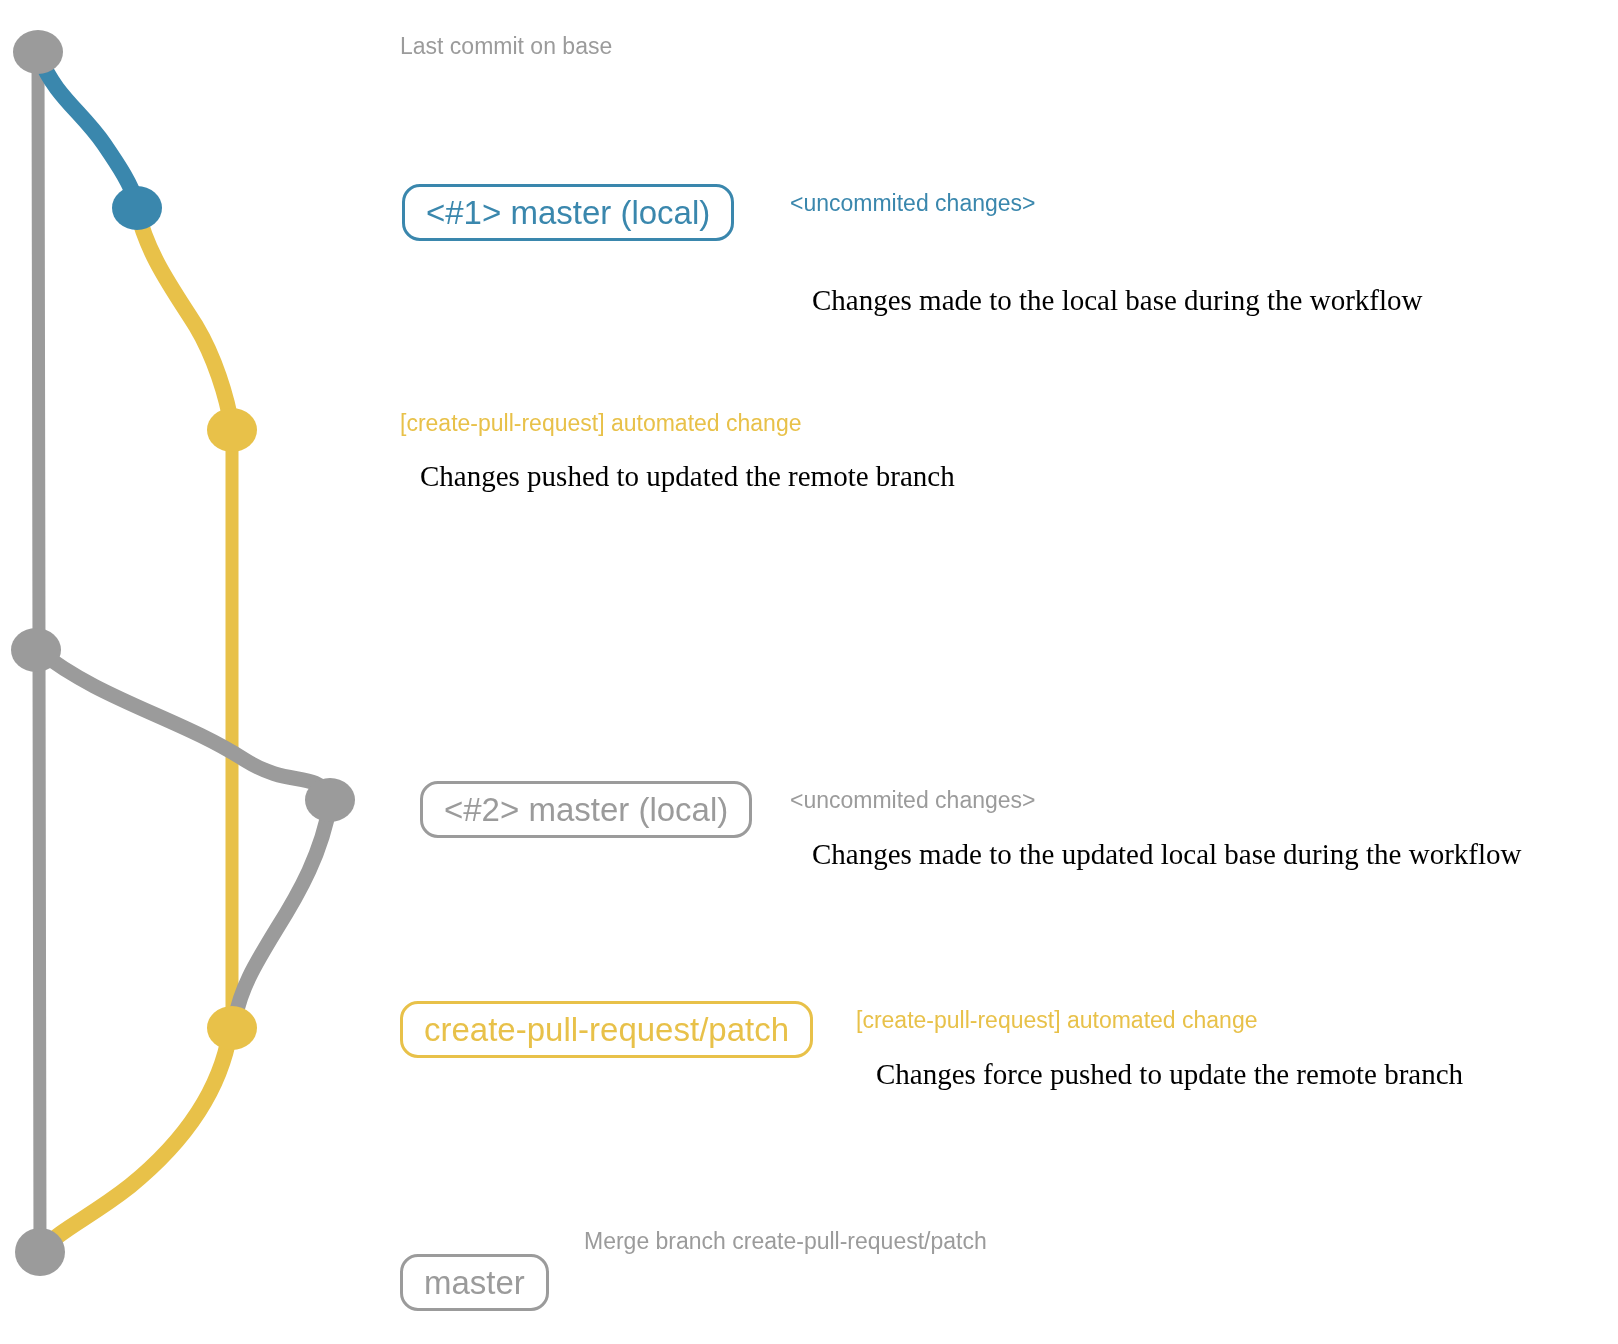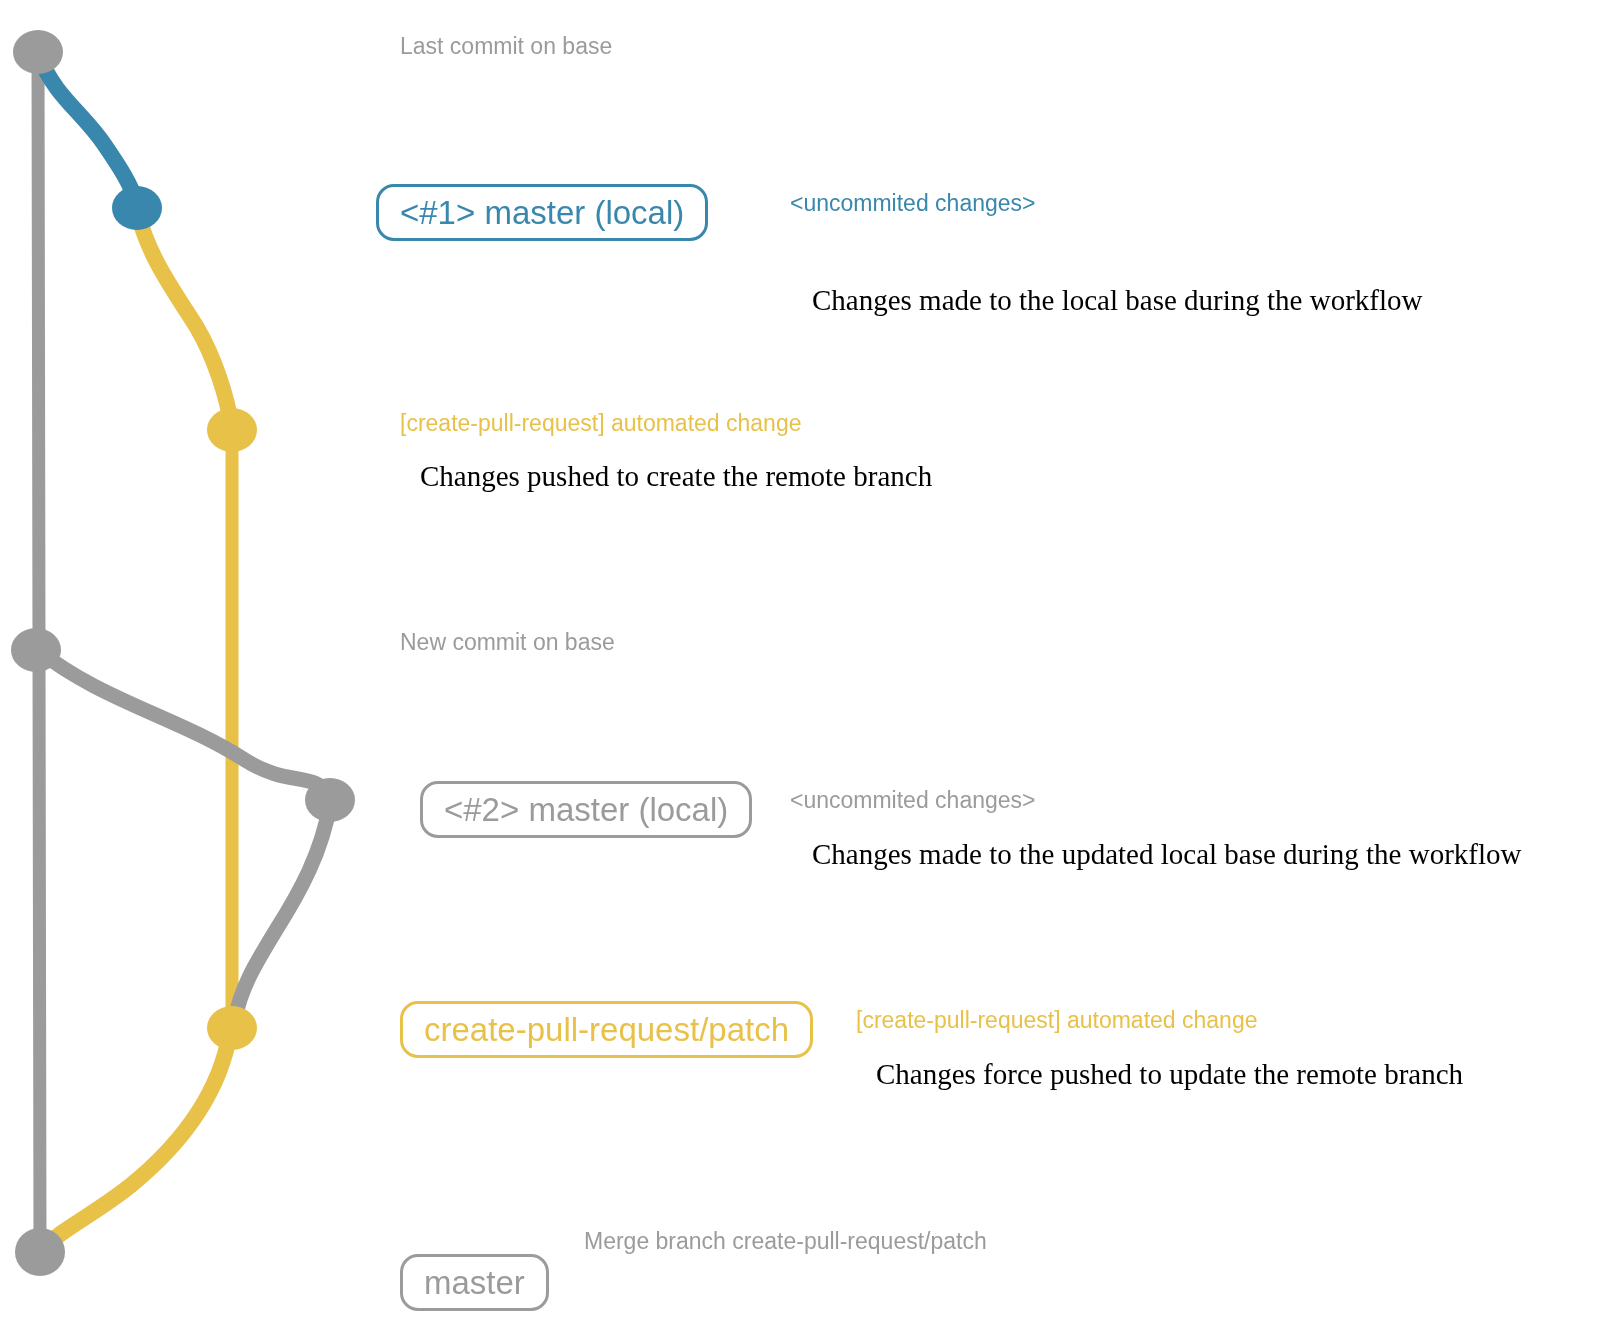--- a/index.html
+++ b/index.html
@@ -74,28 +74,27 @@
     <ellipse class="n-b1" cx="137" cy="208" rx="25" ry="22"></ellipse>
     <ellipse class="n-b2" cx="232" cy="430" rx="25" ry="22"></ellipse>
     <ellipse class="n-base" cx="36" cy="650" rx="25" ry="22"></ellipse>
     <ellipse class="n-base" cx="330" cy="800" rx="25" ry="22"></ellipse>
     <ellipse class="n-b2" cx="232" cy="1028" rx="25" ry="22"></ellipse>
     <ellipse class="n-base" cx="40" cy="1252" rx="25" ry="24"></ellipse>
   </svg>
 
   <div class="label c-base" style="left:400px; top:33px;">Last commit on base</div>
 
-  <div class="badge c-b1" style="left:376px; top:184px;text-align:center;">&lt;#1&gt; master (local)</div>
+  <div class="badge c-b1" style="left:402px; top:184px;text-align:center;">&lt;#1&gt; master (local)</div>
   <div class="title c-b1" style="left:790px; top:190px;">&lt;uncommited changes&gt;</div>
   <div class="caption" style="left:812px; top:240px;margin-top:43px;">Changes made to the local base during the workflow</div>
 
   <div class="title c-b2" style="left:400px; top:410px;">[create-pull-request] automated change</div>
-  <div class="caption" style="left:420px; top:459px;">Changes pushed to create the remote branch</div>
+  <div class="caption" style="left:420px; top:459px;">Changes pushed to updated the remote branch</div>
 
-  <div class="label c-base" style="left:400px; top:629px;">New commit on base</div>
 
   <div class="badge c-base" style="left:420px; top:781px;">&lt;#2&gt; master (local)</div>
   <div class="title c-base" style="left:790px; top:787px;">&lt;uncommited changes&gt;</div>
   <div class="caption" style="left:812px; top:837px;">Changes made to the updated local base during the workflow</div>
 
   <div class="badge c-b2" style="left:400px; top:1001px;">create-pull-request/patch</div>
   <div class="title c-b2" style="left:856px; top:1007px;">[create-pull-request] automated change</div>
   <div class="caption" style="left:876px; top:1057px;">Changes force pushed to update the remote branch</div>
 
   <div class="badge c-base" style="left:400px; top:1222px;margin-top:32px;">master</div>

